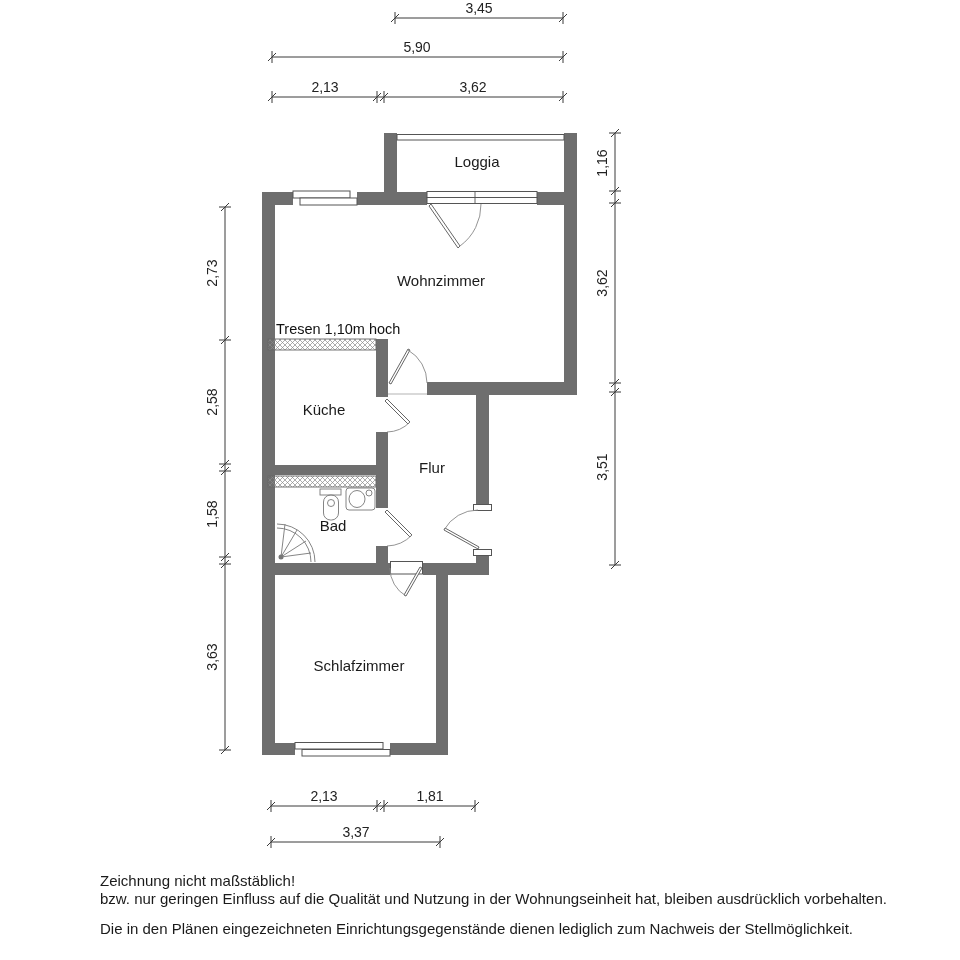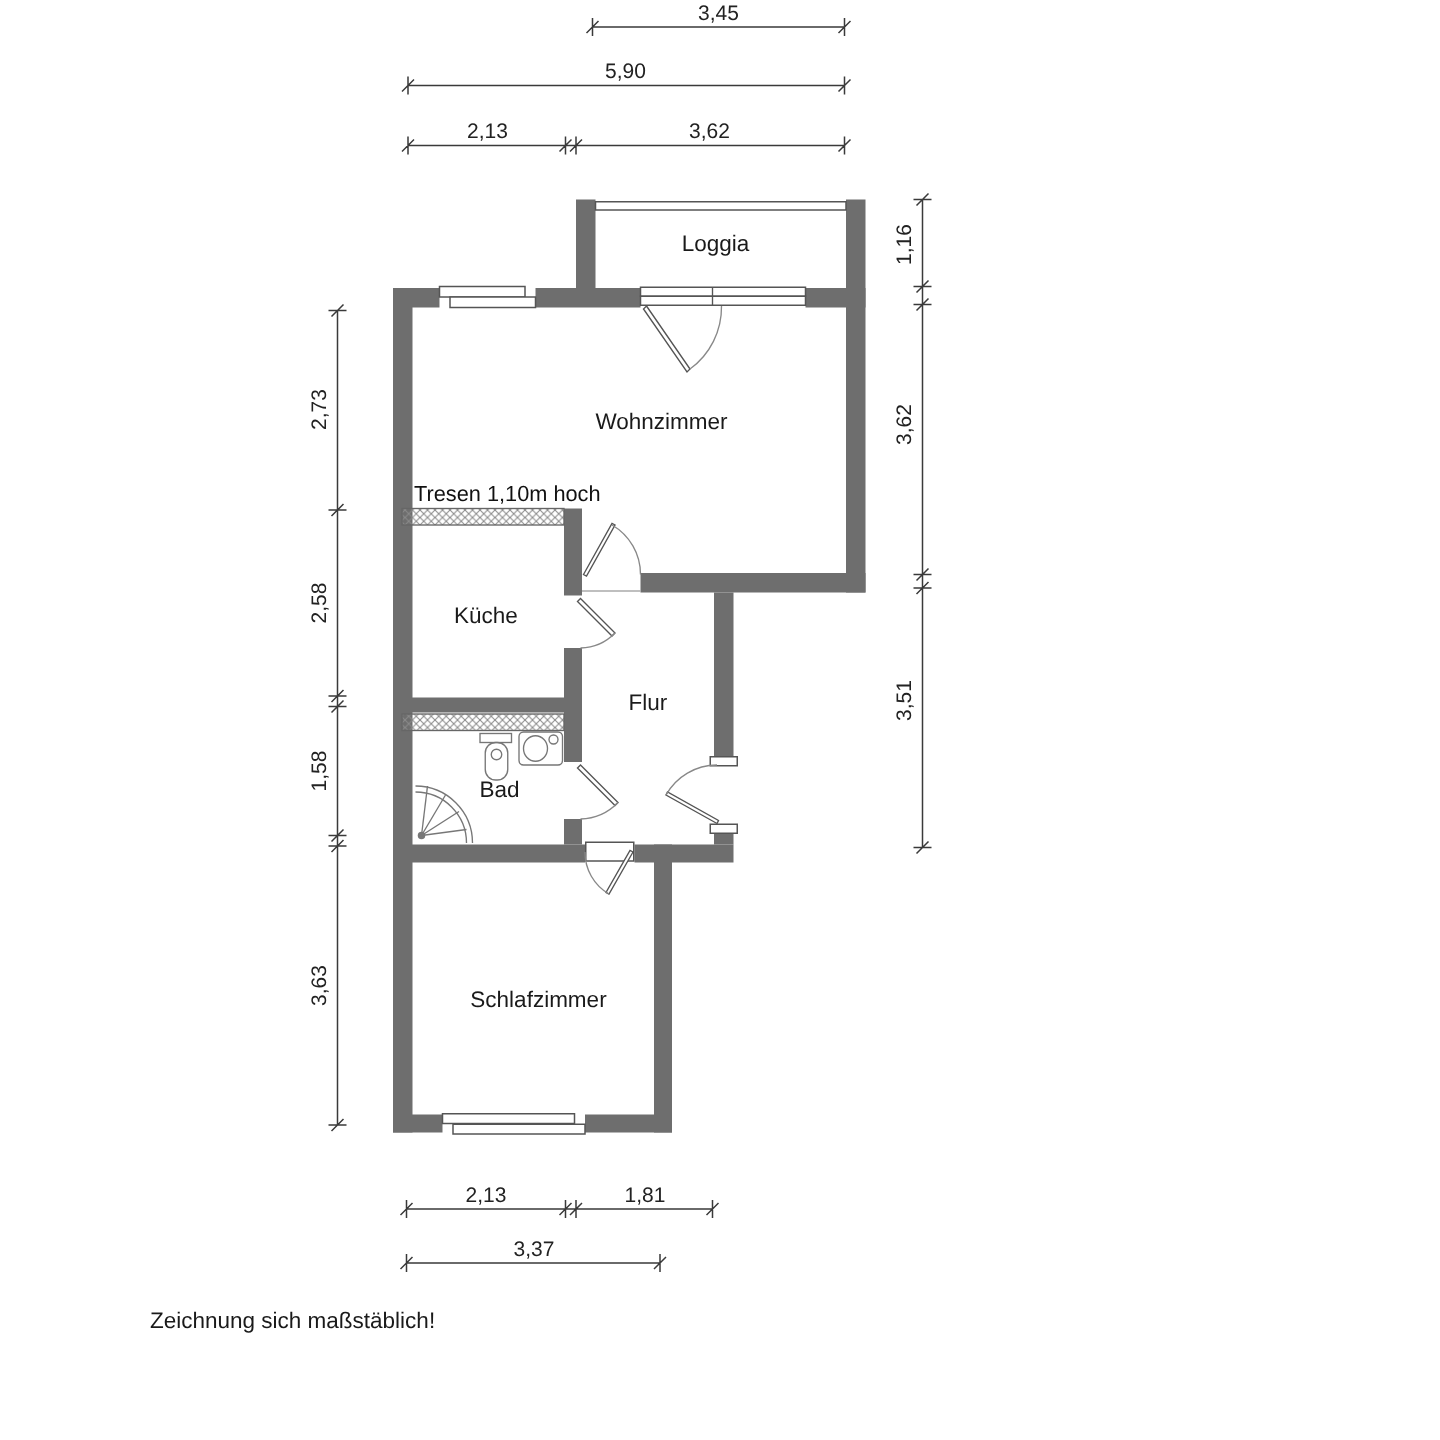--- a/index.html
+++ b/index.html
@@ -179,16 +179,18 @@
       <text class="dim-label" x="217" y="514" transform="rotate(-90 217 514)">1,58</text>
       <text class="dim-label" x="217" y="657" transform="rotate(-90 217 657)">3,63</text>
       <text class="dim-label" x="607" y="163" transform="rotate(-90 607 163)">1,16</text>
       <text class="dim-label" x="607" y="283" transform="rotate(-90 607 283)">3,62</text>
       <text class="dim-label" x="607" y="467" transform="rotate(-90 607 467)">3,51</text>
     </g>
   </g>
 </svg>
 
 <div class="notes">
-  <div class="note-line">Zeichnung sich maßstäblich!</div>
+  <div class="note-line">Zeichnung nicht maßstäblich!</div>
+  <div class="note-line">bzw. nur geringen Einfluss auf die Qualität und Nutzung in der Wohnungseinheit hat, bleiben ausdrücklich vorbehalten.</div>
   <div class="gap"></div>
+  <div class="note-line">Die in den Plänen eingezeichneten Einrichtungsgegenstände dienen lediglich zum Nachweis der Stellmöglichkeit.</div>
 </div>
 </div>
 
 </body></html>

